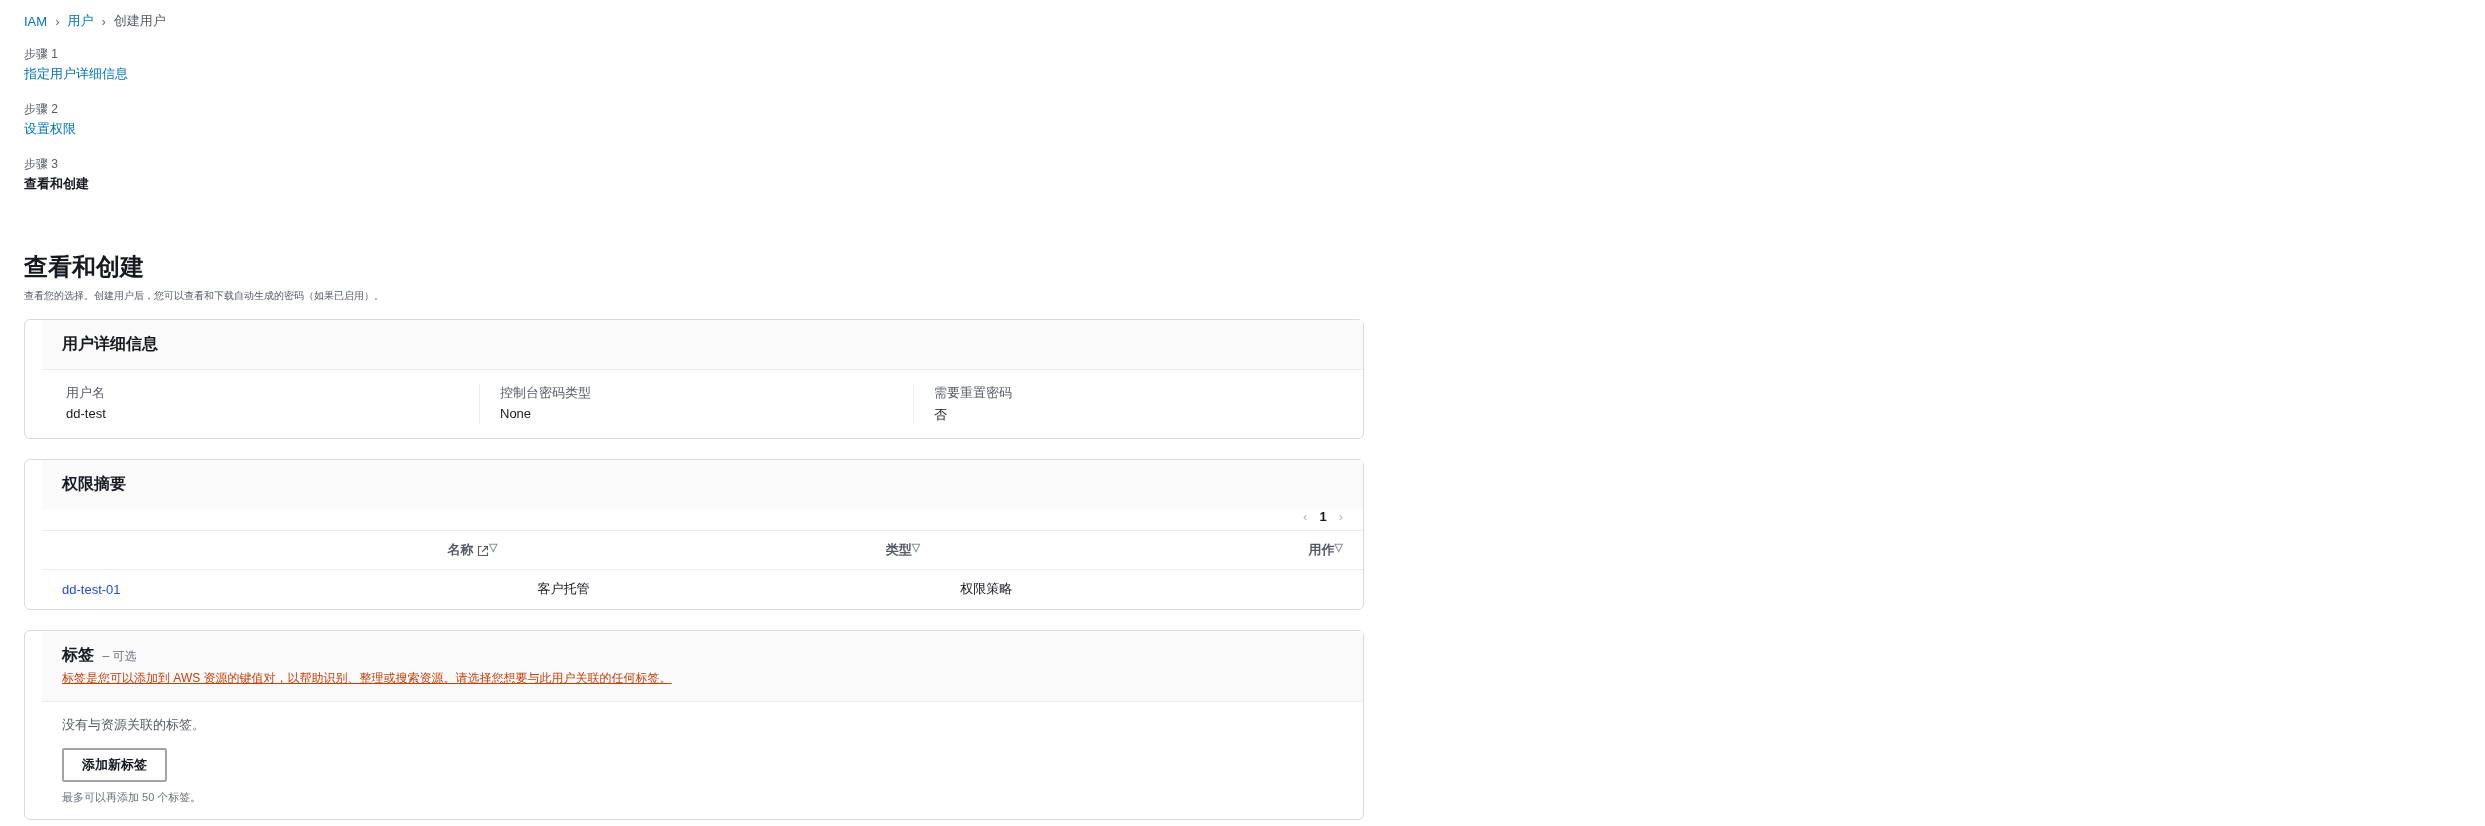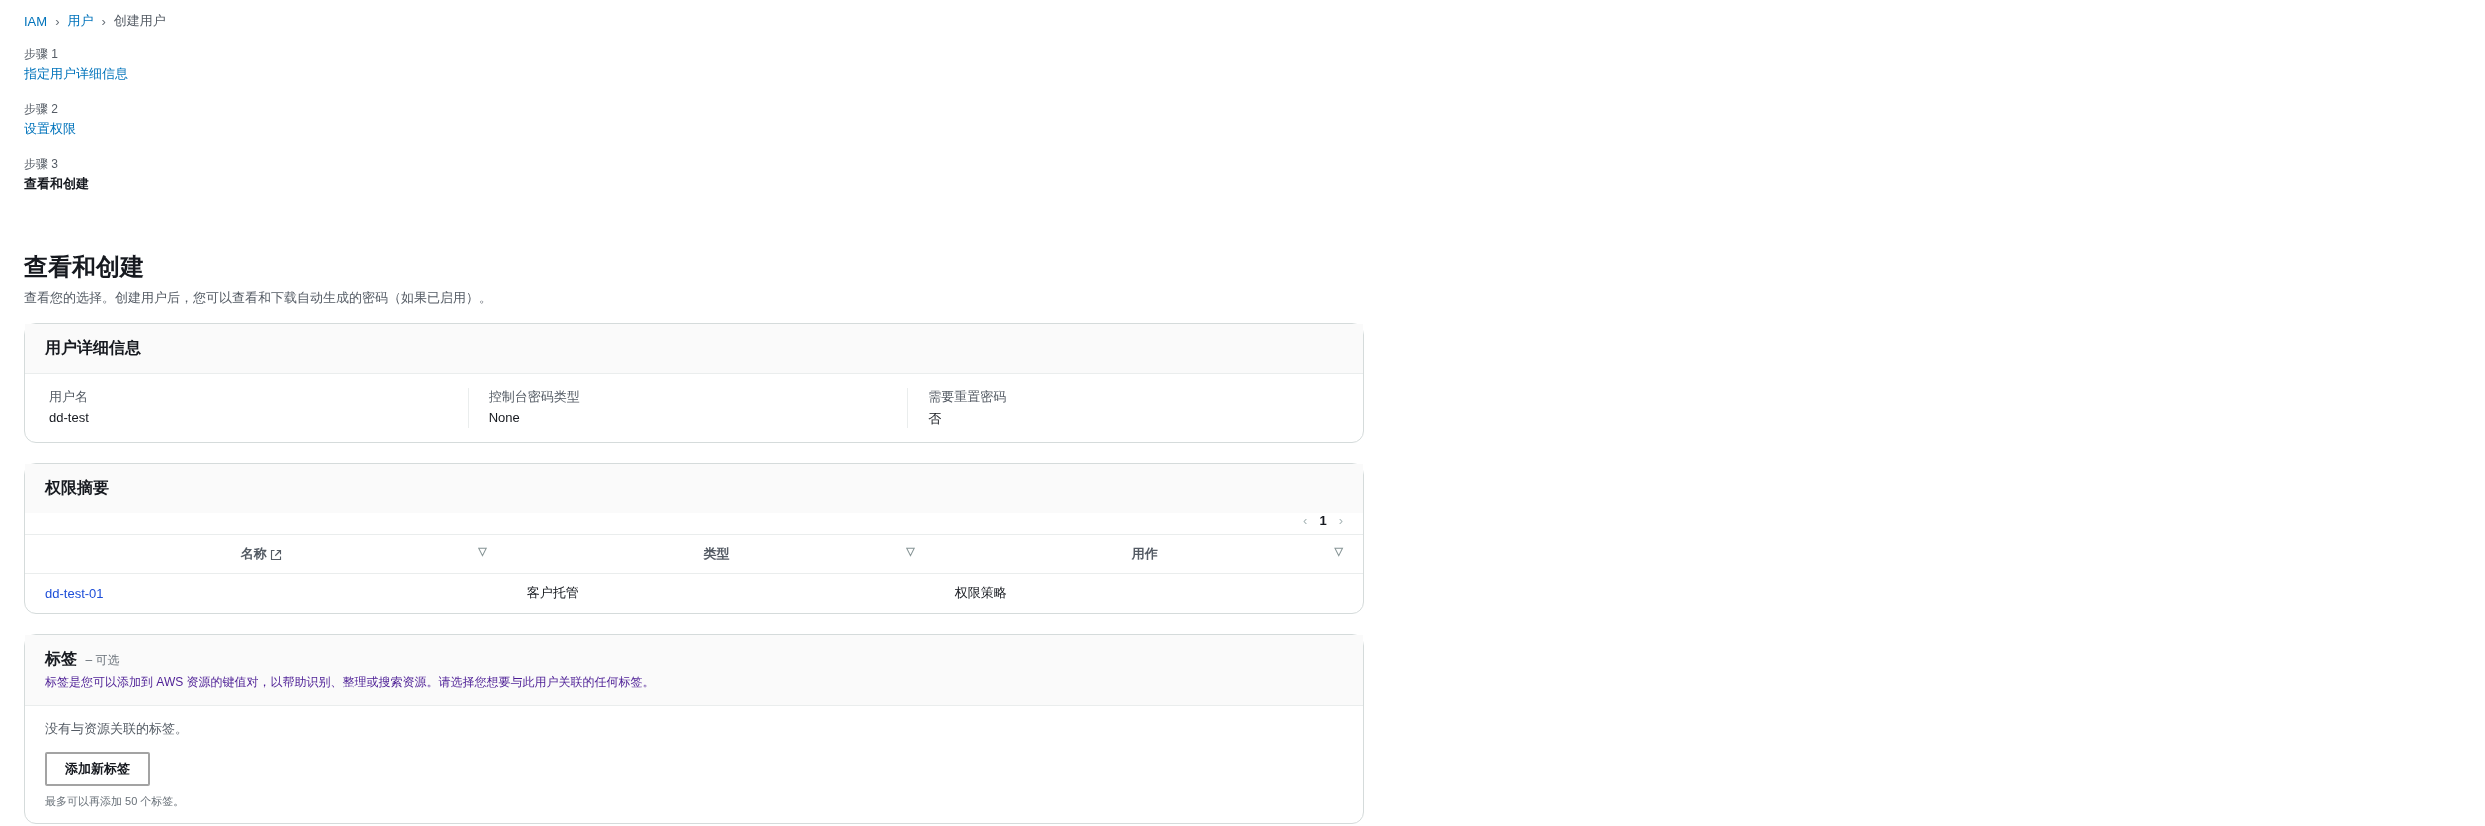--- a/index.html
+++ b/index.html
@@ -28,35 +28,36 @@
     .sidebar {
       width: 160px;
       flex-shrink: 0;
     }
     .step { margin-bottom: 18px; font-size: 12px; }
     .step-label { color: #545b64; margin-bottom: 2px; }
     .step-title { color: #0073bb; font-size: 13px; }
     .step.current .step-title { color: #16191f; font-weight: 600; }
     .main { flex: 1; max-width: 1340px; }
     .page-title { font-size: 24px; font-weight: 600; margin-bottom: 6px; }
-    .page-desc { font-size: 13px; color: #545b64; margin-bottom: 16px; }
+    .page-desc { font-size: 10px; color: #545b64; margin-bottom: 16px; }
     .panel {
       border: 1px solid #d5dbdb;
-      border-radius: 12px;
+      border-radius: 6px;
       background: #fff;
       margin-bottom: 20px;
+      padding-left: 17px;
     }
     .panel-header {
       padding: 14px 20px;
       border-bottom: 1px solid #eaeded;
       background: #fafafa;
     }
     .panel-title { font-size: 16px; font-weight: 700; }
     .panel-subtitle { font-size: 12px; color: #687078; font-weight: 400; margin-left: 4px;}
-    .panel-desc { font-size: 12px; color: #4c1d95; margin-top: 4px; }
+    .panel-desc { font-size: 12px; color: #c2410c; margin-top: 4px; text-decoration: underline; }
     .panel-body { padding: 14px 20px; }
     .detail-grid {
       display: flex;
       gap: 4px;
     }
     .detail-grid .col { flex: 1; padding: 0 4px; }
     .detail-grid .col + .col { border-left: 1px solid #eaeded; padding-left: 20px;}
     .detail-label { font-size: 13px; color: #545b64; margin-bottom: 4px; }
     .detail-value { font-size: 13px; color: #16191f; }
     .pagination {
@@ -66,21 +67,21 @@
       display: flex;
       justify-content: flex-end;
       align-items: center;
       gap: 12px;
       color: #687078;
     }
     .pagination .page-num { color: #16191f; font-weight: 600; }
     .pagination .arrow { cursor: pointer; color: #aab7b8; }
     table { width: 100%; border-collapse: collapse; }
     th {
-      text-align: center;
+      text-align: right;
       font-size: 13px;
       font-weight: 600;
       padding: 10px 20px;
       border-top: 1px solid #eaeded;
       border-bottom: 1px solid #eaeded;
       color: #545b64;
       position: relative;
     }
     th .sort-icon {
       float: right;

